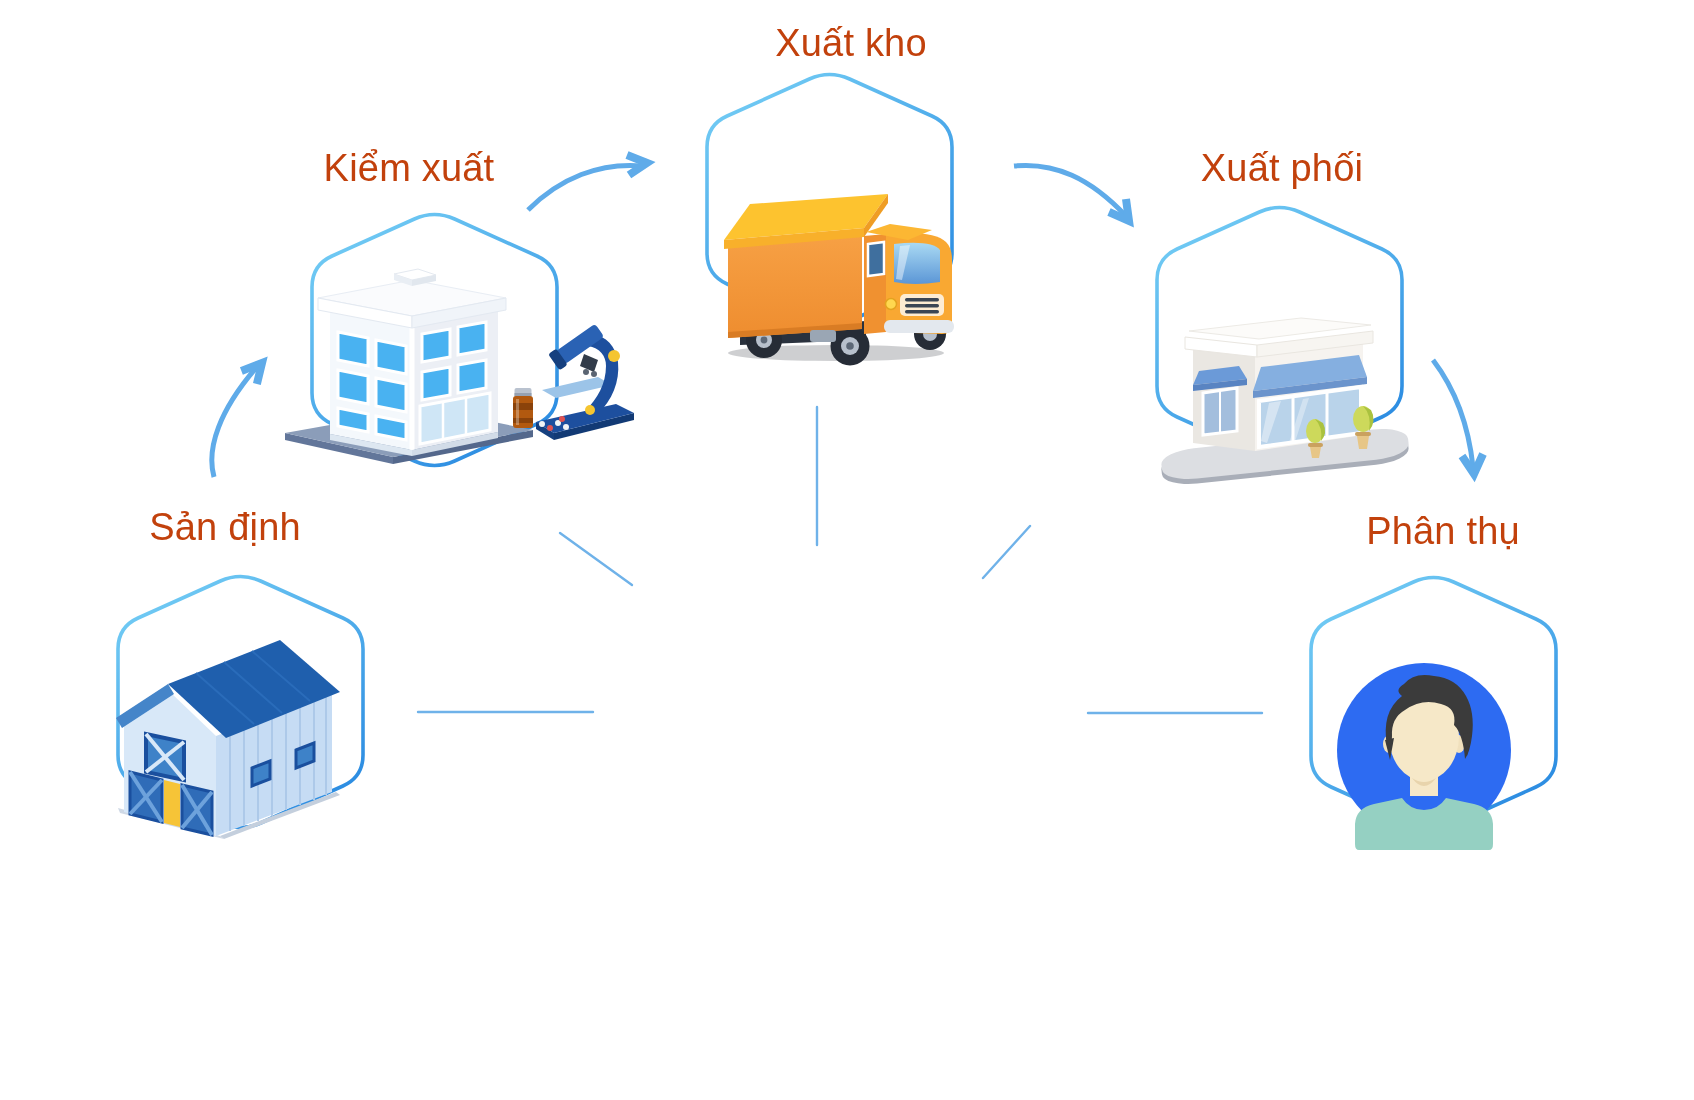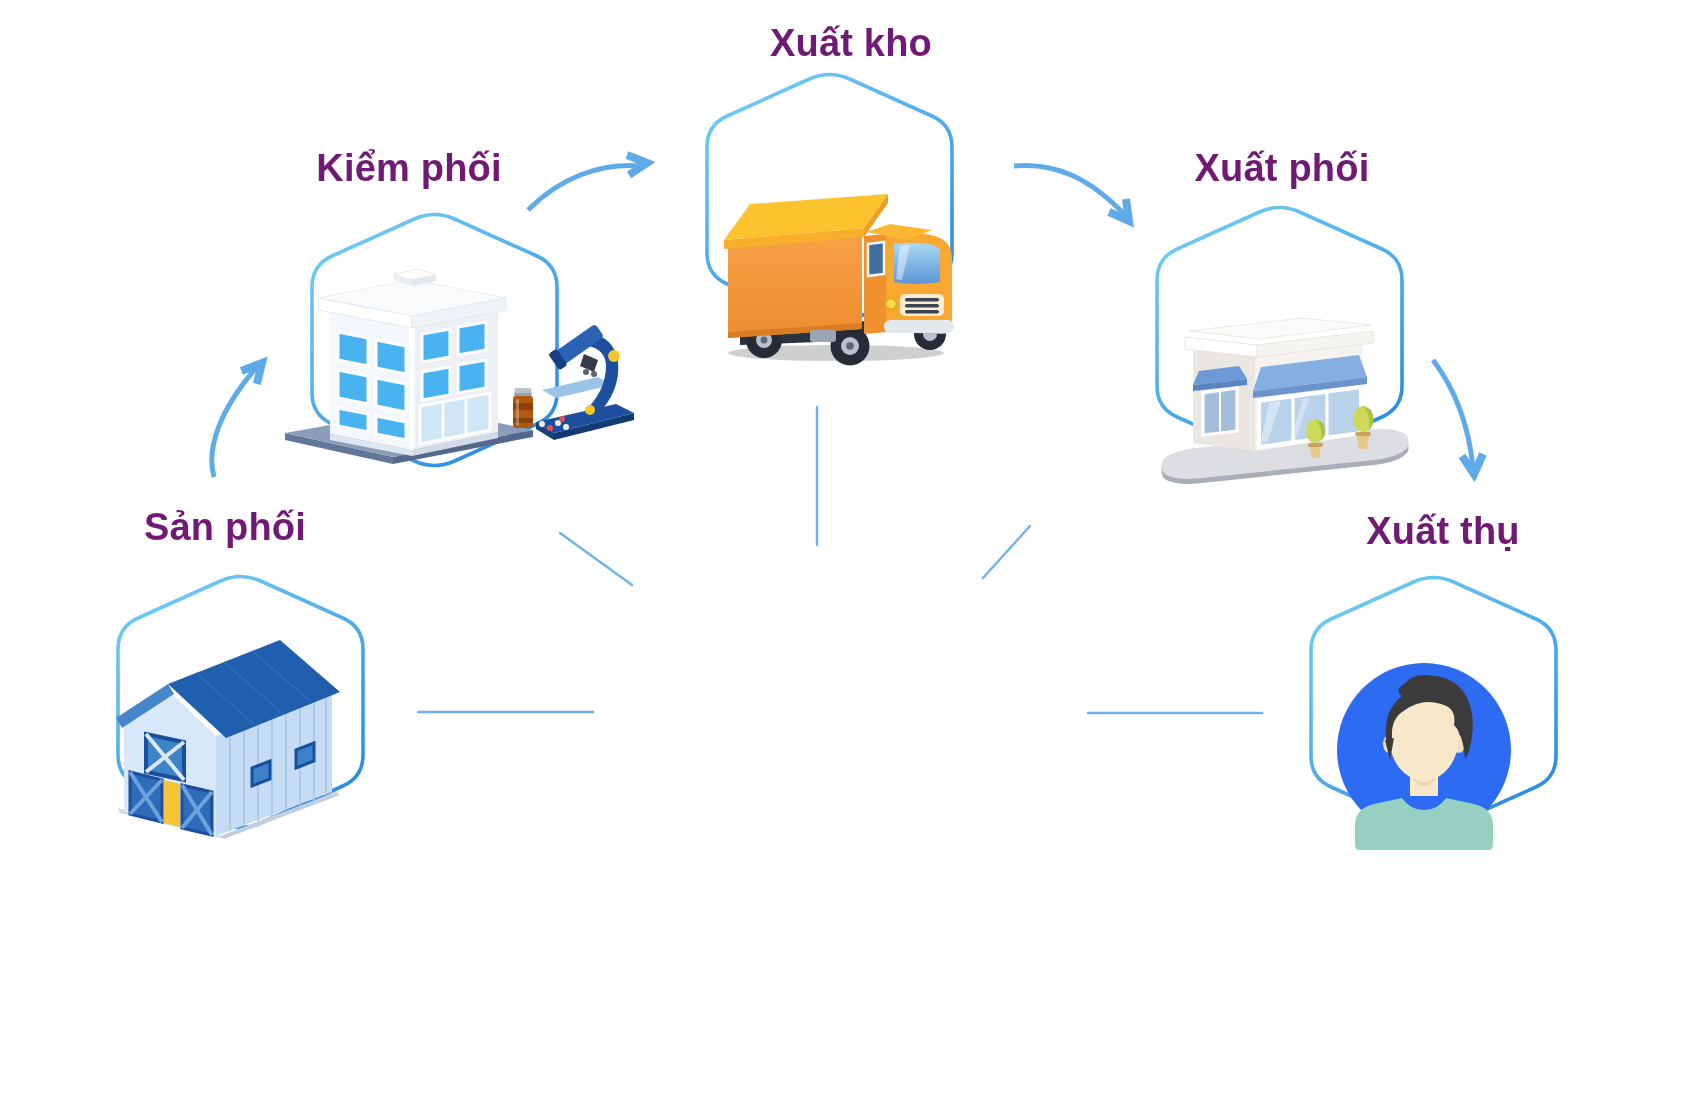--- a/index.html
+++ b/index.html
@@ -1,20 +1,20 @@
 <!DOCTYPE html>
 <html><head>
 <meta charset="utf-8">
 <style>
   html,body{margin:0;padding:0;}
   body{width:1694px;height:1100px;background:#ffffff;position:relative;overflow:hidden;
        font-family:"Liberation Sans", sans-serif;}
   .layer{position:absolute;left:0;top:0;}
-  .node-label{position:absolute;transform:translateX(-50%);font-weight:700;font-size:38px;
-       letter-spacing:.2px;color:#701a75;white-space:nowrap;line-height:1;}
+  .node-label{position:absolute;transform:translateX(-50%);font-weight:400;font-size:38px;
+       letter-spacing:.2px;color:#c2410c;white-space:nowrap;line-height:1;}
   svg{position:absolute;display:block;overflow:visible;}
   .hex{fill:none;stroke:url(#hexgrad);stroke-width:3.6;}
 </style>
 </head>
 <body>
 
 <svg width="0" height="0" aria-hidden="true">
   <defs>
     <linearGradient id="hexgrad" x1="0" y1="0" x2="0.65" y2="1">
       <stop offset="0" stop-color="#79d2f6"></stop>
@@ -279,17 +279,17 @@
   <ellipse cx="90" cy="76" rx="35" ry="45" fill="#f6e8c8"></ellipse>
   <path d="M78 118 Q90 126 102 118 Q90 134 78 118 Z" fill="#e8d4ac"></path>
   <path d="M53 86 Q47 52 68 36 Q60 30 70 24 Q80 12 100 16 Q122 18 132 36 Q141 52 138 76
            Q136 92 131 99 Q129 74 120 65 Q123 48 107 44 Q88 38 71 50 Q57 58 58 76 Q58 88 53 86 Z" fill="#3b3b3b"></path>
   <polygon points="51,80 60,78 56,100" fill="#3b3b3b"></polygon>
   <polygon points="129,74 138,72 133,96" fill="#3b3b3b"></polygon>
   <path d="M25 190 Q21 190 21 184 L21 164 Q22 148 40 144 L68 138 Q76 150 90 150 Q104 150 112 138
            L140 144 Q158 148 159 164 L159 184 Q159 190 155 190 Z" fill="#95d0c2"></path>
 </svg>
 
-<div class="node-label" style="left:225px;top:508px">Sản phối</div>
-<div class="node-label" style="left:409px;top:149px">Kiểm phối</div>
+<div class="node-label" style="left:225px;top:508px">Sản định</div>
+<div class="node-label" style="left:409px;top:149px">Kiểm xuất</div>
 <div class="node-label" style="left:851px;top:24px">Xuất kho</div>
 <div class="node-label" style="left:1282px;top:149px">Xuất phối</div>
-<div class="node-label" style="left:1443px;top:512px">Xuất thụ</div>
+<div class="node-label" style="left:1443px;top:512px">Phân thụ</div>
 
 </body></html>

